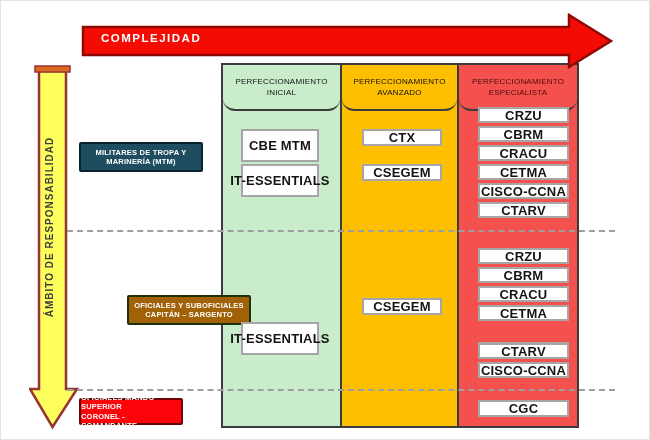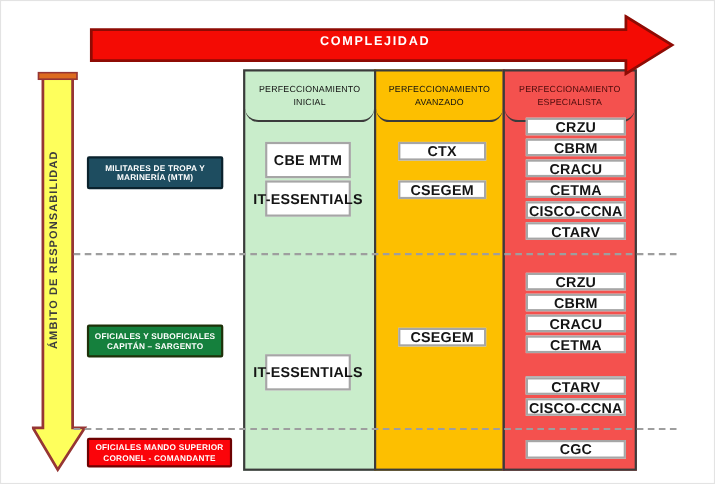--- a/index.html
+++ b/index.html
@@ -15,43 +15,43 @@
   .col-especialista{left:456px;width:122px;background:#f4514e;}
   .col-header{
     height:44px;border-bottom:2px solid #3b3b3b;display:flex;flex-direction:column;
     align-items:center;justify-content:center;font-weight:normal;font-size:8px;
     line-height:11px;text-align:center;color:#111;letter-spacing:.2px;border-radius:12px;
   }
   .col-especialista .col-header{color:#4a0b0b;}
   
   .top-arrow-svg{position:absolute;left:80px;top:12px;z-index:2;}
   .top-arrow-label{
-    position:absolute;left:100px;top:31px;width:480px;text-align:center;z-index:3;
+    position:absolute;left:100px;top:31px;width:480px;text-align:left;z-index:3;
     color:#ffffff;font-weight:bold;font-size:11.5px;letter-spacing:1.5px;
   }
   .left-arrow-svg{position:absolute;left:28px;top:64px;z-index:2;}
   .left-arrow-label{
     position:absolute;left:-109px;top:218px;width:320px;height:16px;z-index:3;
     transform:rotate(-90deg);text-align:center;color:#3d3d3d;font-weight:bold;
     font-size:10px;letter-spacing:1px;white-space:nowrap;
   }
   
   .dash{position:absolute;left:66px;width:548px;height:0;border-top:2px dashed #9e9e9e;z-index:5;}
   .dash-1{top:229px;}
   .dash-2{top:388px;}
   
   .tier{
     position:absolute;left:78px;width:124px;box-sizing:border-box;z-index:6;
     display:flex;flex-direction:column;align-items:center;justify-content:center;
     color:#ffffff;font-weight:bold;font-size:7.5px;line-height:9.5px;text-align:left;
     border-radius:2px;letter-spacing:.2px;
   }
   .tier-mtm{top:141px;height:30px;background:#1e4d60;border:2px solid #0a222d;}
-  .tier-oficiales{top:294px;height:30px;background:#15803d;border:2px solid #1e3109;}
-  .tier-mando{top:397px;height:27px;width:132px;background:#fb040a;border:2px solid #6d0202;}
+  .tier-oficiales{top:294px;height:30px;background:#a16207;border:2px solid #1e3109;margin-left:48px;}
+  .tier-mando{top:397px;height:27px;width:104px;background:#fb040a;border:2px solid #6d0202;}
   
   .course{
     position:absolute;background:#ffffff;border:2px solid #a6a6a6;box-sizing:border-box;
     display:flex;align-items:center;justify-content:center;z-index:6;
     font-weight:bold;font-size:13px;color:#141414;white-space:nowrap;letter-spacing:.2px;
   }
   .c1{left:240px;width:78px;height:33px;}
   .c2{left:361px;width:80px;height:17px;}
   .c3{left:477px;width:91px;height:16px;}
 </style>

